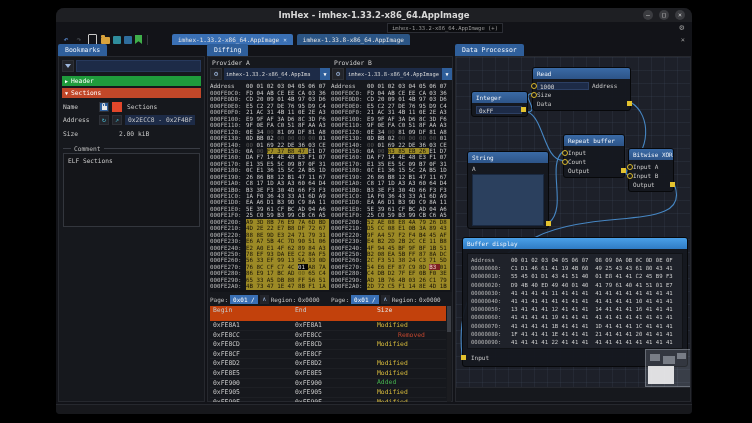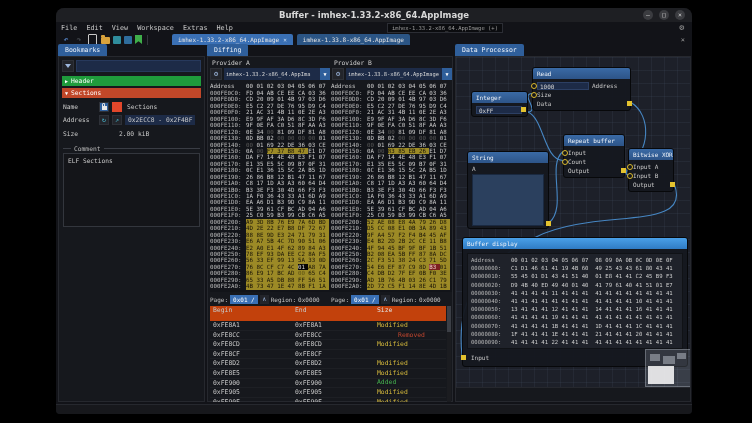--- a/index.html
+++ b/index.html
@@ -140,37 +140,29 @@
            line-height:10px;text-align:center;box-sizing:border-box;}
   .chk{width:9px;height:9px;background:#1d2b47;border:1px solid #2c3f63;margin-left:6px;box-sizing:border-box;}
   .chklabel{margin-left:6px;font-size:6.4px;color:#d2d2d2;}
 </style>
 </head>
 <body>
 
 <div id="win">
 
   <div class="titlebar">
-    <div class="title">Buffer - imhex-1.33.2-x86_64.AppImage</div>
+    <div class="title">ImHex - imhex-1.33.2-x86_64.AppImage</div>
     <div class="winbtns" id="winbtns">
         <span class="winbtn">–</span>
         <span class="winbtn">□</span>
         <span class="winbtn">×</span>
       </div>
   </div>
 
   <div class="menubar">
-    <div id="menuitems" style="display:flex;">
-        <span class="mitem">File</span>
-        <span class="mitem">Edit</span>
-        <span class="mitem">View</span>
-        <span class="mitem">Workspace</span>
-        <span class="mitem">Extras</span>
-        <span class="mitem">Help</span>
-      </div>
     <div class="searchbox">imhex-1.33.2-x86_64.AppImage (+)</div>
     <span class="gearbtn">⚙</span>
   </div>
 
   <div class="toolrow">
     <div id="toolbar">
         <span class="tbi" style="color: rgb(91, 141, 214);">↶</span>
         <span class="tbi" style="color: rgb(74, 78, 85);">↷</span>
         <span class="i-file"></span>
         <span class="i-folder"></span>

